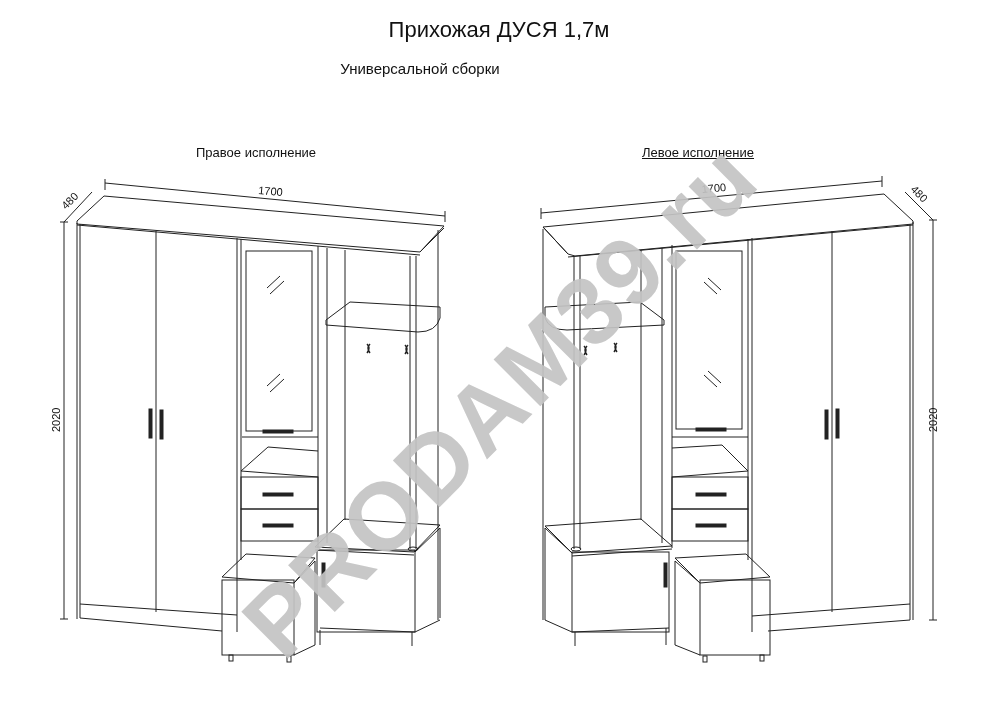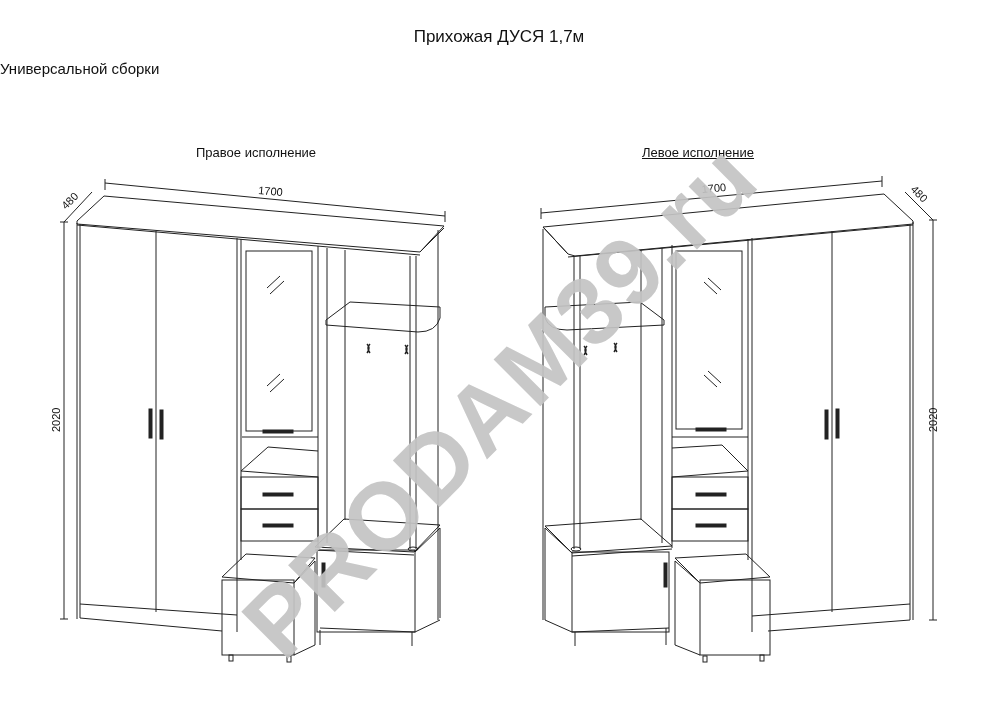--- a/index.html
+++ b/index.html
@@ -1,18 +1,18 @@
 <!DOCTYPE html>
 <html><head>
 <meta charset="utf-8">
 <style>
   html, body { margin: 0; padding: 0; background: #ffffff; }
   body { width: 998px; height: 721px; position: relative; overflow: hidden; font-family: "Liberation Sans", sans-serif; color: #111; }
-  .title { position: absolute; top: 24px; left: 0; width: 998px; text-align: center; font-size: 17px; line-height: 26px; color: #111; }
-  .subtitle { position: absolute; top: 60px; left: 0; width: 840px; font-size: 15px; line-height: 18px; color: #111; }
+  .title { position: absolute; top: 17px; left: 0; width: 998px; text-align: center; font-size: 22px; line-height: 26px; color: #111; }
+  .subtitle { position: absolute; top: 60px; left: 0; width: 840px; text-align: center; font-size: 15px; line-height: 18px; color: #111; }
   .variant-label { position: absolute; top: 144px; font-size: 13px; line-height: 18px; color: #111; }
   #label-right { left: 196px; }
   #label-left { left: 642px; text-decoration: underline; }
   svg.drawing { position: absolute; left: 0; top: 0; }
   .dim { font-size: 11px; fill: #111; font-family: "Liberation Sans", sans-serif; }
   .watermark { position: absolute; left: 500px; top: 400px; transform: translate(-50%, -50%) rotate(-45deg); font-size: 96px; font-weight: bold; color: #c4c4c4; opacity: 0.92; white-space: nowrap; letter-spacing: 2px; font-family: "Liberation Sans", sans-serif; pointer-events: none; }
 </style>
 </head>
 <body>
 

